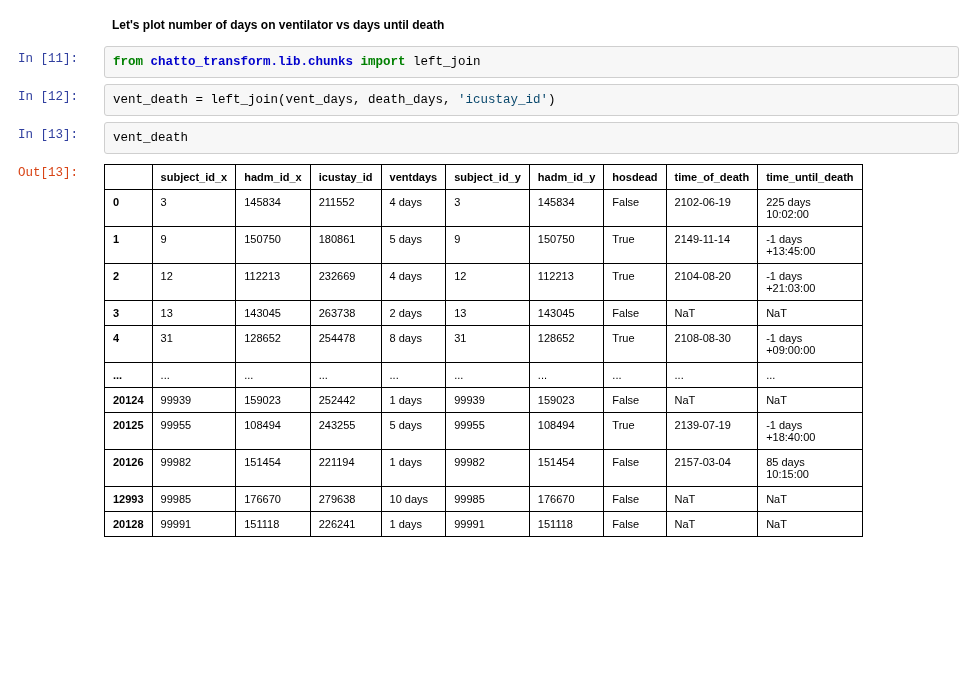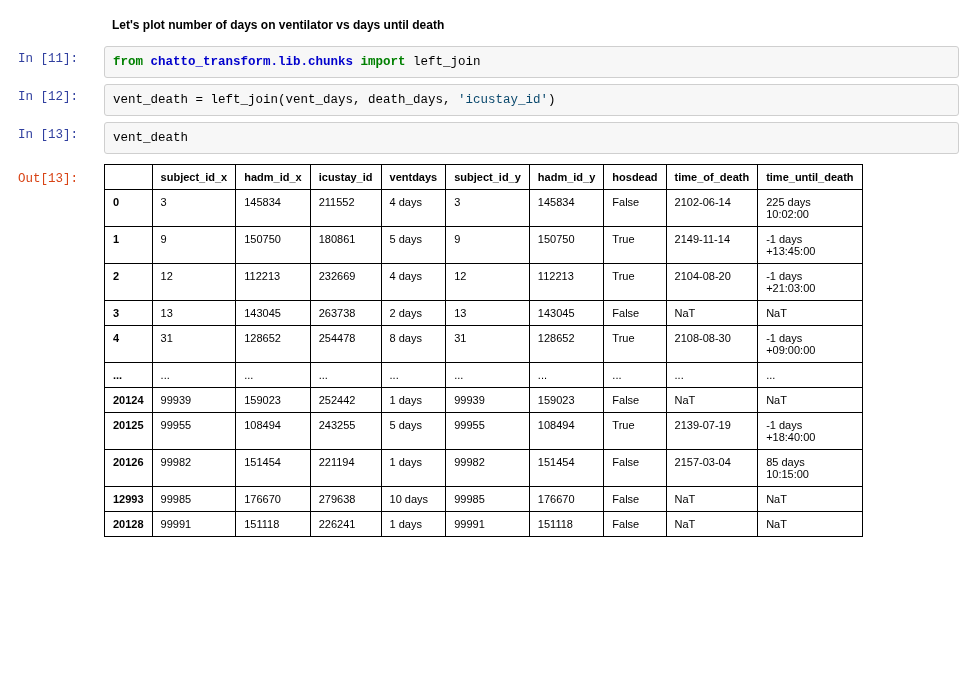--- a/index.html
+++ b/index.html
@@ -23,21 +23,21 @@
   }
   .prompt {
     width: 86px;
     min-width: 86px;
     text-align: left;
     padding: 6px 8px 0 0;
     font-family: Menlo, Monaco, Consolas, "Courier New", monospace;
     font-size: 12.5px;
   }
   .prompt-in { color: #303F9F; }
-  .prompt-out { color: #D84315; margin-top: 6px; }
+  .prompt-out { color: #D84315; }
   .input-area {
     flex: 1;
     background: #f7f7f7;
     border: 1px solid #cfcfcf;
     border-radius: 3px;
     padding: 6px 8px;
     font-family: Menlo, Monaco, Consolas, "Courier New", monospace;
     font-size: 12.5px;
     line-height: 1.45;
     white-space: pre;
@@ -115,21 +115,21 @@
       <tbody id="df-body">
           <tr>
             <td class="row-idx">0</td>
             <td>3</td>
             <td>145834</td>
             <td>211552</td>
             <td>4 days</td>
             <td>3</td>
             <td>145834</td>
             <td>False</td>
-            <td>2102-06-14</td>
+            <td>2102-06-19</td>
             <td>225 days<br>10:02:00</td>
           </tr>
           <tr>
             <td class="row-idx">1</td>
             <td>9</td>
             <td>150750</td>
             <td>180861</td>
             <td>5 days</td>
             <td>9</td>
             <td>150750</td>

